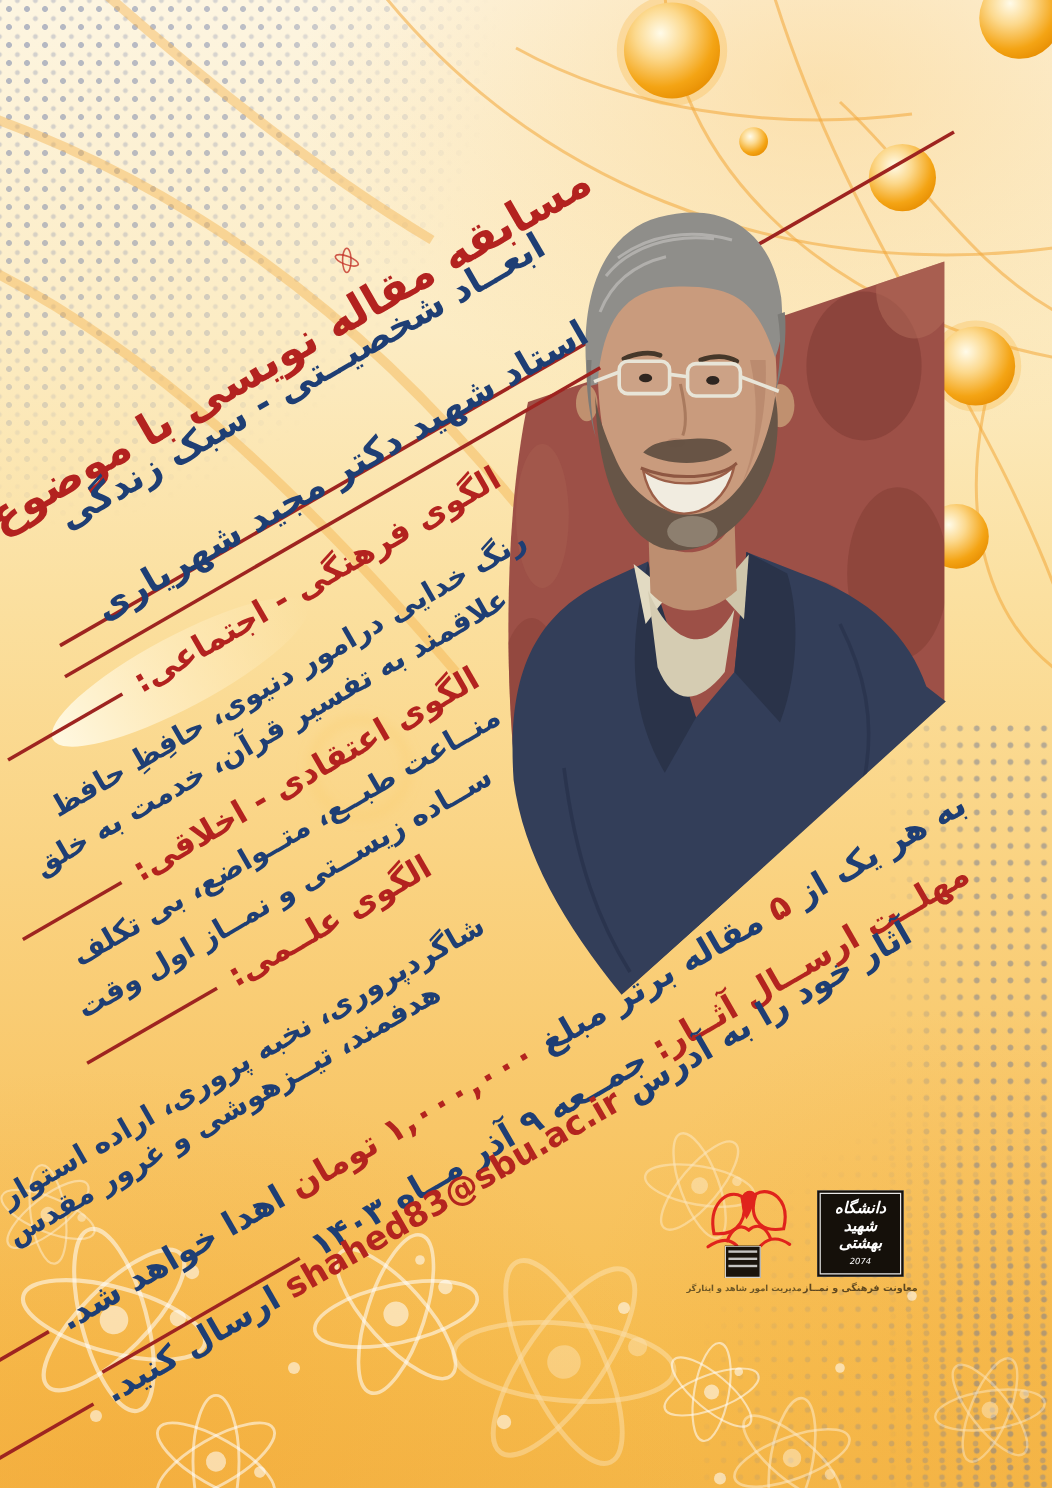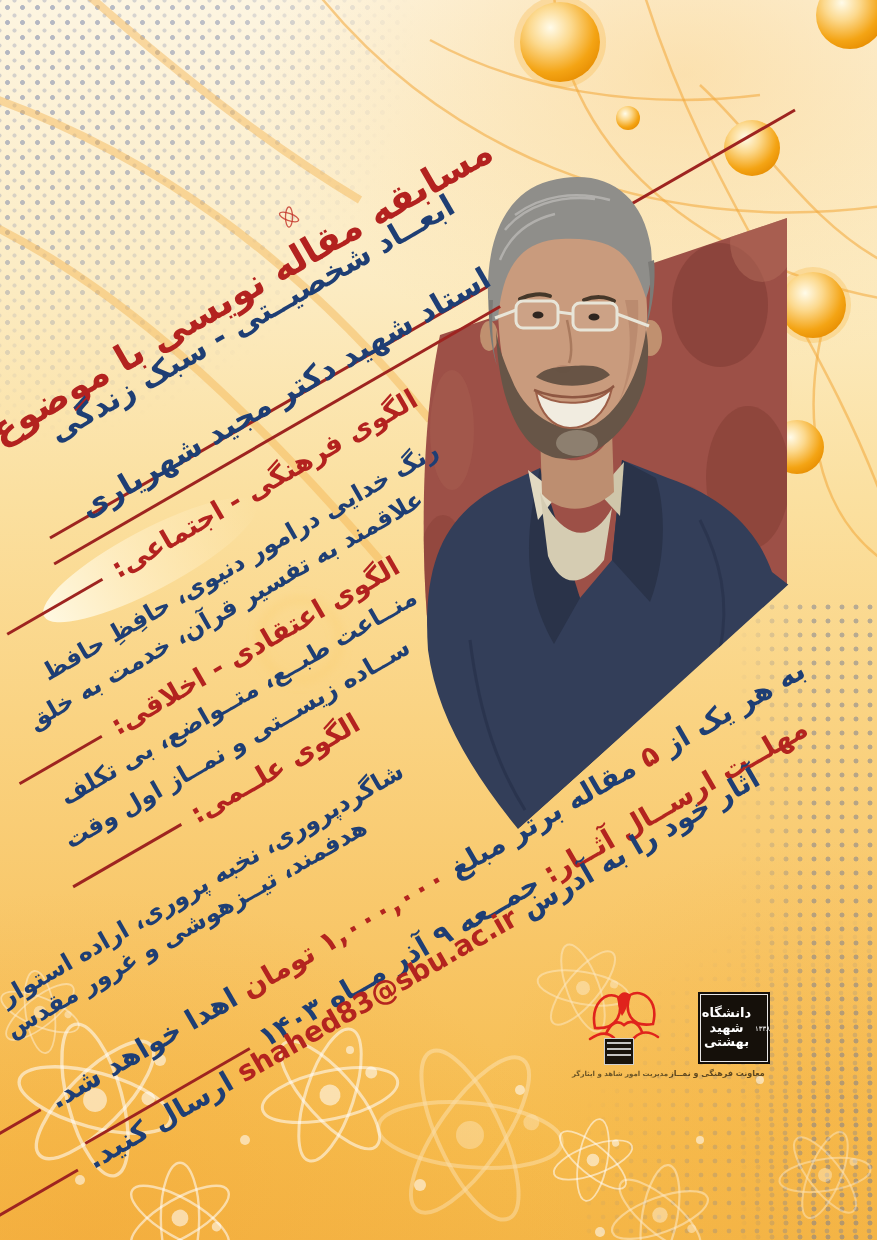--- a/index.html
+++ b/index.html
@@ -51,23 +51,23 @@
   .t-title{font-size:37px; color:#b3221f;}
   .t-sub{font-size:30px; color:#1e3e74;}
   .t-head{font-size:27px; color:#b3221f;}
   .t-body{font-size:24px; color:#1e3e74;}
   .t-foot{font-size:28px; color:#1e3e74;}
   .red{color:#b3241f;}
   .tail{display:inline-block; vertical-align:middle; border-top:3px solid #9e2420; margin-right:14px; margin-left:2px;}
 
   
   .univ-logo{
-    position:absolute; left:698px; top:992px; width:72px; height:72px; z-index:8;
+    position:absolute; left:681px; top:992px; width:72px; height:72px; z-index:8;
     background:#15100a; box-shadow:inset 0 0 0 2px #15100a, inset 0 0 0 3px rgba(255,255,255,.9);
-    display:flex; flex-direction:row; align-items:center; justify-content:center; text-align:center;
+    display:flex; flex-direction:column; align-items:center; justify-content:center; text-align:center;font-style:italic;
   }
   .univ-logo .uname{color:#fff; font-size:13px; font-weight:bold; line-height:1.15; width:58px; direction:rtl;}
   .univ-logo .uyear{color:#fff; font-size:7px; margin-top:2px;}
   .logo-caption{position:absolute; z-index:8; direction:rtl; text-align:center; font-weight:bold; color:#5d4720;}
   .cap-univ{left:657px; top:1069px; width:120px; font-size:8px;}
   .cap-flower{left:560px; top:1070px; width:120px; font-size:7px; color:#6b5526;}
   .flower-logo{position:absolute; left:583px; top:986px; z-index:8;}
   .flower-seal{
     position:absolute; left:604px; top:1038px; width:30px; height:27px; z-index:9;
     background:#1a140c; box-shadow:inset 0 0 0 1px rgba(255,255,255,.8);
@@ -314,16 +314,16 @@
   </svg>
   <div class="flower-seal">
       <i></i>
       <i></i>
       <i></i>
     </div>
   <div class="logo-caption cap-flower">مدیریت امور شاهد و ایثارگر</div>
 
   <div class="univ-logo">
     <div class="uname">دانشگاه شهید بهشتی</div>
-    <div class="uyear">۱۳۳۸</div>
+    <div class="uyear">2074</div>
   </div>
   <div class="logo-caption cap-univ">معاونت فرهنگی و نمــاز</div>
 </div>
 
 </body></html>

